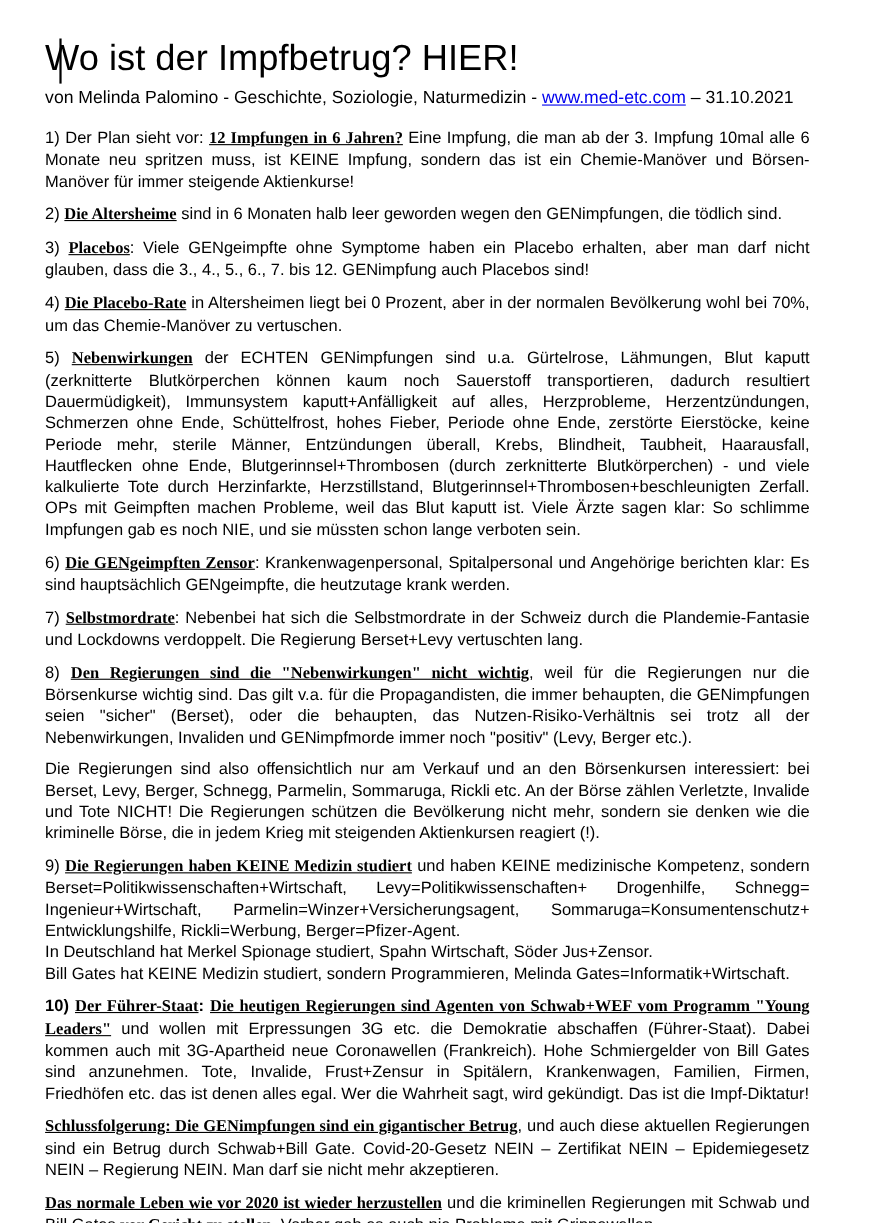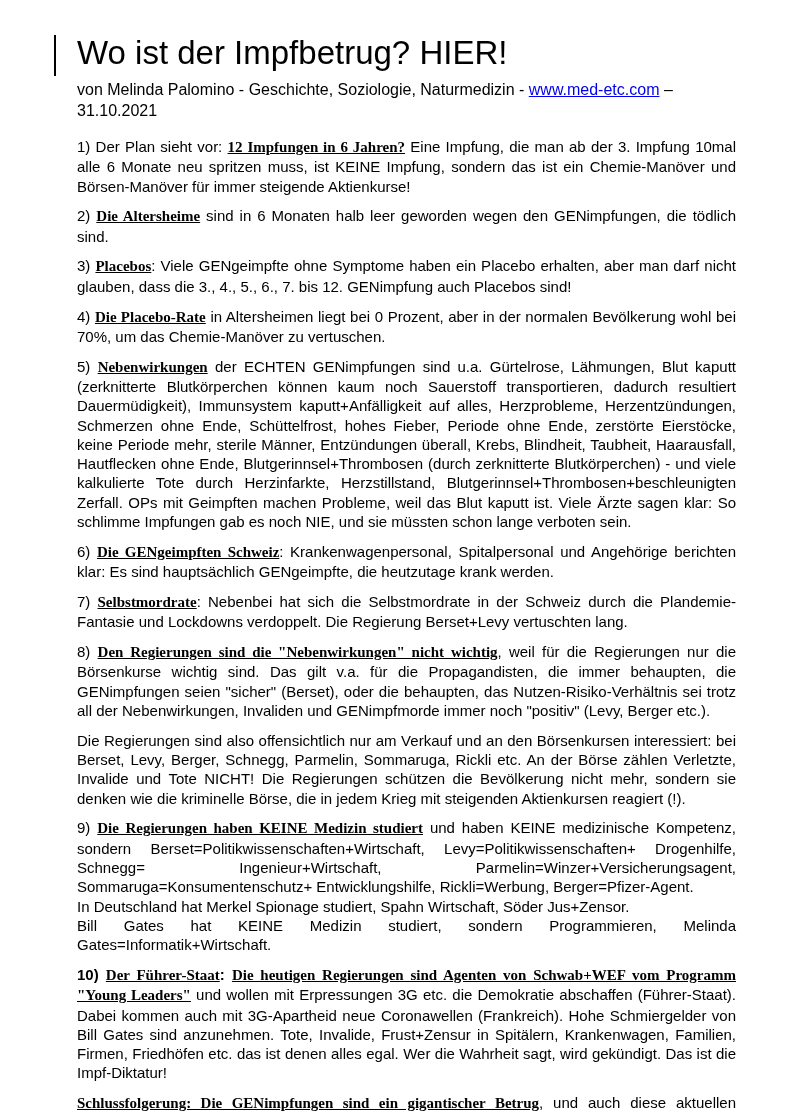--- a/index.html
+++ b/index.html
@@ -13,21 +13,21 @@
     position: relative;
     font-family: "Liberation Sans", sans-serif;
     color: #000000;
     overflow: hidden;
   }
   .page {
     position: relative;
     box-sizing: border-box;
     width: 792px;
     height: 1112px;
-    padding: 33px 56px 0 77px;
+    padding: 33px 56px 0 41px;
   }
   .caret {
     position: absolute;
     left: 54px;
     top: 35px;
     width: 2px;
     height: 41px;
     background: #000000;
   }
   h1.title {
@@ -61,21 +61,21 @@
 <div class="page">
   <div class="caret"></div>
   <h1 class="title">Wo ist der Impfbetrug? HIER!</h1>
   <p class="byline"><span>von Melinda Palomino - Geschichte, Soziologie, Naturmedizin - </span><a class="link" href="#" style="color: rgb(0, 0, 238);">www.med-etc.com</a><span> – 31.10.2021</span></p>
   <div id="paragraphs">
       <p class="para"><span>1) Der Plan sieht vor: </span><span class="b u">12 Impfungen in 6 Jahren?</span><span> Eine Impfung, die man ab der 3. Impfung 10mal alle 6 Monate neu spritzen muss, ist KEINE Impfung, sondern das ist ein Chemie-Manöver und Börsen-Manöver für immer steigende Aktienkurse!</span></p>
       <p class="para"><span>2) </span><span class="b u">Die Altersheime</span><span> sind in 6 Monaten halb leer geworden wegen den GENimpfungen, die tödlich sind.</span></p>
       <p class="para"><span>3) </span><span class="b u">Placebos</span><span>: Viele GENgeimpfte ohne Symptome haben ein Placebo erhalten, aber man darf nicht glauben, dass die 3., 4., 5., 6., 7. bis 12. GENimpfung auch Placebos sind!</span></p>
       <p class="para"><span>4) </span><span class="b u">Die Placebo-Rate</span><span> in Altersheimen liegt bei 0 Prozent, aber in der normalen Bevölkerung wohl bei 70%, um das Chemie-Manöver zu vertuschen.</span></p>
       <p class="para"><span>5) </span><span class="b u">Nebenwirkungen</span><span> der ECHTEN GENimpfungen sind u.a. Gürtelrose, Lähmungen, Blut kaputt (zerknitterte Blutkörperchen können kaum noch Sauerstoff transportieren, dadurch resultiert Dauermüdigkeit), Immunsystem kaputt+Anfälligkeit auf alles, Herzprobleme, Herzentzündungen, Schmerzen ohne Ende, Schüttelfrost, hohes Fieber, Periode ohne Ende, zerstörte Eierstöcke, keine Periode mehr, sterile Männer, Entzündungen überall, Krebs, Blindheit, Taubheit, Haarausfall, Hautflecken ohne Ende, Blutgerinnsel+Thrombosen (durch zerknitterte Blutkörperchen) - und viele kalkulierte Tote durch Herzinfarkte, Herzstillstand, Blutgerinnsel+Thrombosen+beschleunigten Zerfall. OPs mit Geimpften machen Probleme, weil das Blut kaputt ist. Viele Ärzte sagen klar: So schlimme Impfungen gab es noch NIE, und sie müssten schon lange verboten sein.</span></p>
-      <p class="para"><span>6) </span><span class="b u">Die GENgeimpften Schweiz</span><span>: Krankenwagenpersonal, Spitalpersonal und Angehörige berichten klar: Es sind hauptsächlich GENgeimpfte, die heutzutage krank werden.</span></p>
+      <p class="para"><span>6) </span><span class="b u">Die GENgeimpften Zensor</span><span>: Krankenwagenpersonal, Spitalpersonal und Angehörige berichten klar: Es sind hauptsächlich GENgeimpfte, die heutzutage krank werden.</span></p>
       <p class="para"><span>7) </span><span class="b u">Selbstmordrate</span><span>: Nebenbei hat sich die Selbstmordrate in der Schweiz durch die Plandemie-Fantasie und Lockdowns verdoppelt. Die Regierung Berset+Levy vertuschten lang.</span></p>
       <p class="para"><span>8) </span><span class="b u">Den Regierungen sind die "Nebenwirkungen" nicht wichtig</span><span>, weil für die Regierungen nur die Börsenkurse wichtig sind. Das gilt v.a. für die Propagandisten, die immer behaupten, die GENimpfungen seien "sicher" (Berset), oder die behaupten, das Nutzen-Risiko-Verhältnis sei trotz all der Nebenwirkungen, Invaliden und GENimpfmorde immer noch "positiv" (Levy, Berger etc.).</span></p>
       <p class="para"><span>Die Regierungen sind also offensichtlich nur am Verkauf und an den Börsenkursen interessiert: bei Berset, Levy, Berger, Schnegg, Parmelin, Sommaruga, Rickli etc. An der Börse zählen Verletzte, Invalide und Tote NICHT! Die Regierungen schützen die Bevölkerung nicht mehr, sondern sie denken wie die kriminelle Börse, die in jedem Krieg mit steigenden Aktienkursen reagiert (!).</span></p>
       <p class="para"><span>9) </span><span class="b u">Die Regierungen haben KEINE Medizin studiert</span><span> und haben KEINE medizinische Kompetenz, sondern Berset=Politikwissenschaften+Wirtschaft, Levy=Politikwissenschaften+ Drogenhilfe, Schnegg= Ingenieur+Wirtschaft, Parmelin=Winzer+Versicherungsagent, Sommaruga=Konsumentenschutz+ Entwicklungshilfe, Rickli=Werbung, Berger=Pfizer-Agent.</span><br><span>In Deutschland hat Merkel Spionage studiert, Spahn Wirtschaft, Söder Jus+Zensor.</span><br><span>Bill Gates hat KEINE Medizin studiert, sondern Programmieren, Melinda Gates=Informatik+Wirtschaft.</span></p>
       <p class="para"><span class="b">10) </span><span class="b u">Der Führer-Staat</span><span class="b">: </span><span class="b u">Die heutigen Regierungen sind Agenten von Schwab+WEF vom Programm "Young Leaders"</span><span> und wollen mit Erpressungen 3G etc. die Demokratie abschaffen (Führer-Staat). Dabei kommen auch mit 3G-Apartheid neue Coronawellen (Frankreich). Hohe Schmiergelder von Bill Gates sind anzunehmen. Tote, Invalide, Frust+Zensur in Spitälern, Krankenwagen, Familien, Firmen, Friedhöfen etc. das ist denen alles egal. Wer die Wahrheit sagt, wird gekündigt. Das ist die Impf-Diktatur!</span></p>
       <p class="para"><span class="b u">Schlussfolgerung: Die GENimpfungen sind ein gigantischer Betrug</span><span>, und auch diese aktuellen Regierungen sind ein Betrug durch Schwab+Bill Gate. Covid-20-Gesetz NEIN – Zertifikat NEIN – Epidemiegesetz NEIN – Regierung NEIN. Man darf sie nicht mehr akzeptieren.</span></p>
       <p class="para"><span class="b u">Das normale Leben wie vor 2020 ist wieder herzustellen</span><span> und die kriminellen Regierungen mit Schwab und Bill Gates </span><span class="b u">vor Gericht zu stellen</span><span>.  Vorher gab es auch nie Probleme mit Grippewellen.</span></p>
     </div>
 
 </div>

